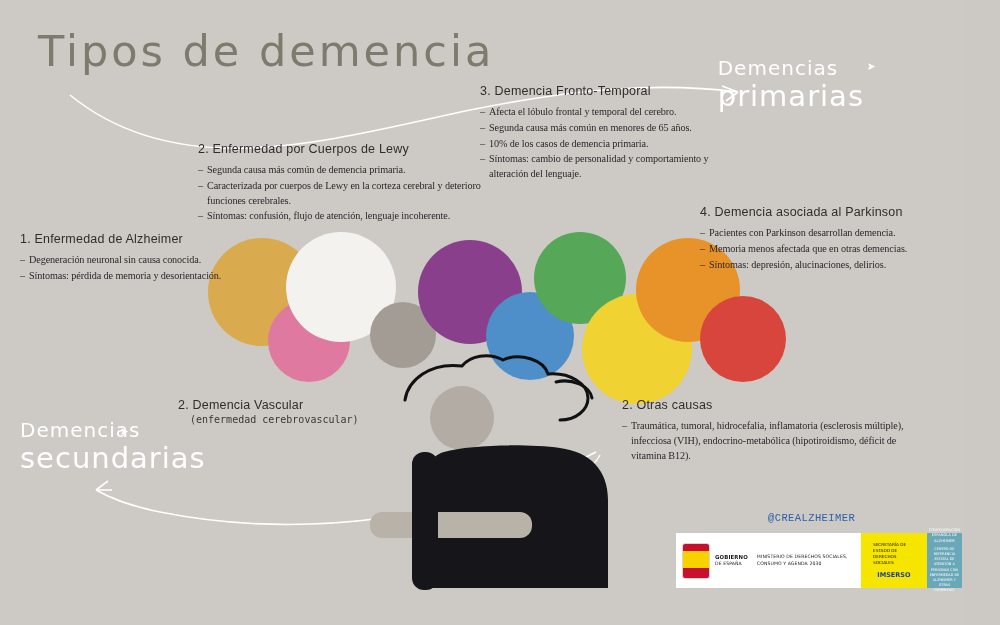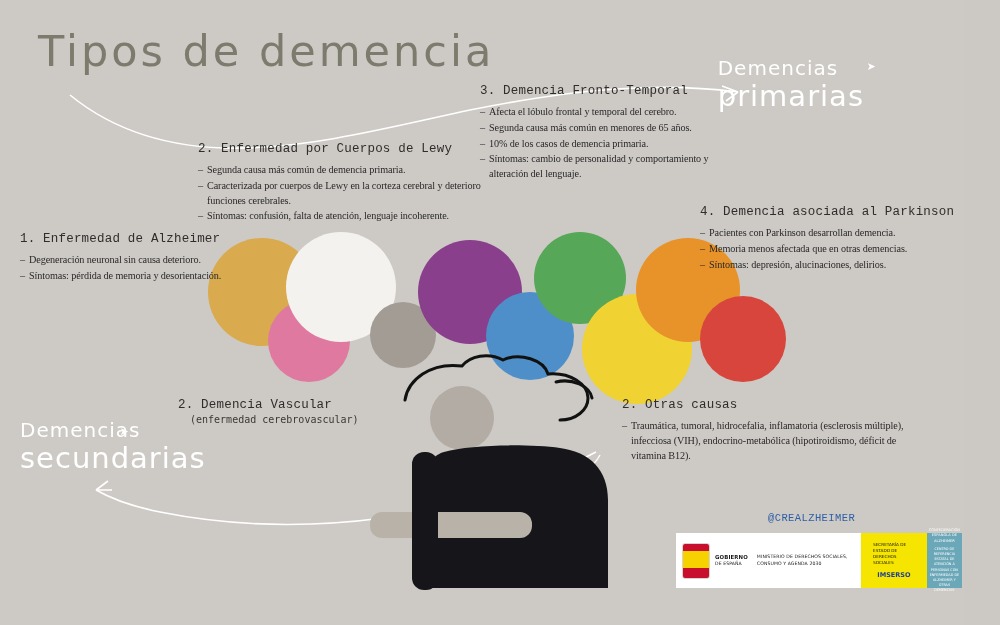--- a/index.html
+++ b/index.html
@@ -56,21 +56,21 @@
   #bird-1 { right: 88px; top: 58px; }
   #bird-2 { left: 120px; top: 423px; }
 
   
   .block { position: absolute; }
   .block h3 {
     margin: 0 0 7px 0;
     font-size: 12.5px;
     font-weight: normal;
     color: #2f2d2b;
-    font-family: Liberation Mono, monospace;
+    font-family: Liberation Sans, sans-serif;
     letter-spacing: 0.2px;
   }
   .block .sub {
     margin: -5px 0 6px 12px;
     font-size: 10px;
     color: #3a3834;
   }
   .block ul {
     margin: 0;
     padding: 0;
@@ -249,30 +249,30 @@
 
   <div class="section-label" id="label-secundarias">
     <span class="l1">Demencias</span>
     <span class="l2">secundarias</span>
   </div>
   <div class="bird" id="bird-2">➤</div>
 
   <div class="block" id="block-alzheimer">
       <h3>1. Enfermedad de Alzheimer</h3>
       <ul>
-        <li>Degeneración neuronal sin causa deterioro.</li>
+        <li>Degeneración neuronal sin causa conocida.</li>
         <li>Síntomas: pérdida de memoria y desorientación.</li>
       </ul>
     </div>
   <div class="block" id="block-lewy">
       <h3>2. Enfermedad por Cuerpos de Lewy</h3>
       <ul>
         <li>Segunda causa más común de demencia primaria.</li>
         <li>Caracterizada por cuerpos de Lewy en la corteza cerebral y deterioro funciones cerebrales.</li>
-        <li>Síntomas: confusión, falta de atención, lenguaje incoherente.</li>
+        <li>Síntomas: confusión, flujo de atención, lenguaje incoherente.</li>
       </ul>
     </div>
   <div class="block" id="block-fronto">
       <h3>3. Demencia Fronto-Temporal</h3>
       <ul>
         <li>Afecta el lóbulo frontal y temporal del cerebro.</li>
         <li>Segunda causa más común en menores de 65 años.</li>
         <li>10% de los casos de demencia primaria.</li>
         <li>Síntomas: cambio de personalidad y comportamiento y alteración del lenguaje.</li>
       </ul>

